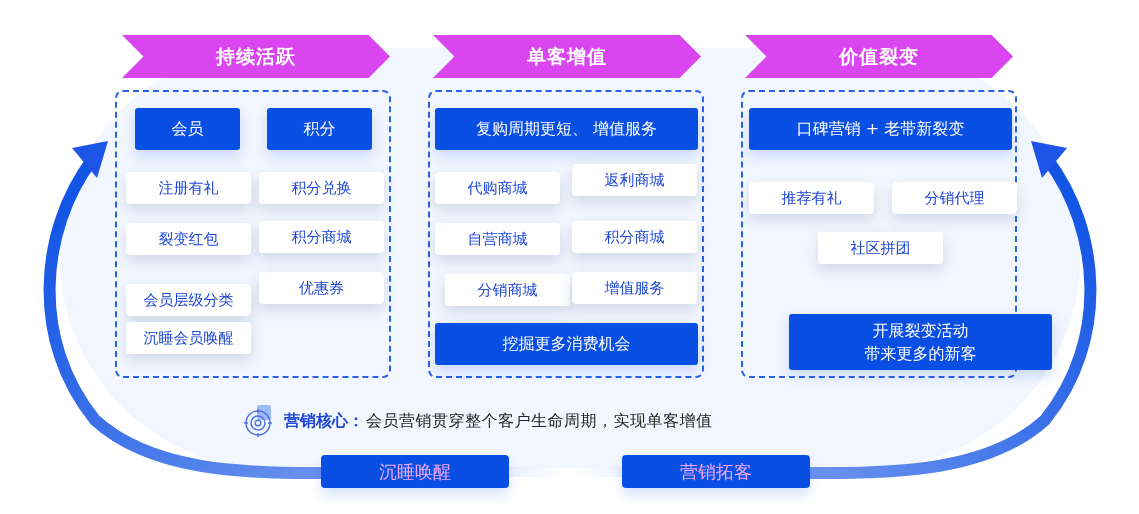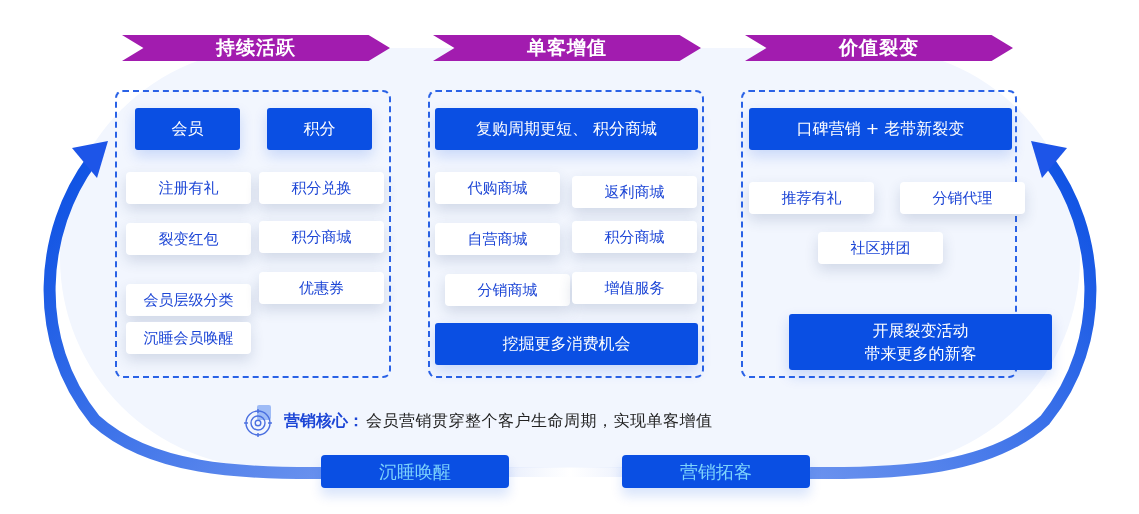--- a/index.html
+++ b/index.html
@@ -5,22 +5,22 @@
   * { box-sizing: border-box; margin: 0; padding: 0; }
   html, body { width: 1139px; height: 514px; background: #ffffff; overflow: hidden; }
   body { position: relative; font-family: "DejaVu Sans", "Liberation Sans", sans-serif; }
   .stage { position: absolute; left: 0; top: 0; width: 1139px; height: 514px; }
   .bg-oval {
     position: absolute; left: 60px; top: 48px; width: 1020px; height: 420px;
     border-radius: 210px; background: #f2f6fe;
   }
   svg.arcs { position: absolute; left: 0; top: 0; width: 1139px; height: 514px; }
   .chev {
-    position: absolute; top: 35px; height: 26px; width: 268px;
-    background: #a21caf; color: #fff; font-size: 19px; font-weight: bold;
+    position: absolute; top: 35px; height: 43px; width: 268px;
+    background: #d946ef; color: #fff; font-size: 19px; font-weight: bold;
     display: flex; align-items: center; justify-content: center;
     clip-path: polygon(0 0, 92% 0, 100% 50%, 92% 100%, 0 100%, 8% 50%);
     filter: drop-shadow(0 8px 8px rgba(0,0,0,.15));
     letter-spacing: 1px;
   }
   .panel {
     position: absolute; top: 90px; height: 288px; width: 276px;
     border: 2px dashed #2a62e6; border-radius: 8px;
   }
   .btn-blue {
@@ -34,21 +34,21 @@
     height: 32px; width: 125px; box-shadow: 0 6px 14px rgba(40,60,110,.16);
   }
   .core {
     position: absolute; left: 243px; top: 404px; height: 34px;
     display: flex; align-items: center; font-size: 16px; color: #222;
   }
   .core .lab { color: #1d46d6; font-weight: bold; margin-left: 7px; }
   .core .txt { margin-left: 2px; letter-spacing: 0.5px; }
   .bottom-btn {
     position: absolute; top: 455px; height: 33px; width: 188px;
-    background: #0a4fe3; color: #7dd3fc; border-radius: 4px; font-size: 18px;
+    background: #0a4fe3; color: #f0abfc; border-radius: 4px; font-size: 18px;
     display: flex; align-items: center; justify-content: center;
     box-shadow: 0 8px 12px rgba(10,79,227,.15);
   }
 </style>
 </head>
 <body>
 
 <div class="stage">
   <div class="bg-oval"></div>
 
@@ -86,35 +86,35 @@
     <div class="chip" style="left:9px; top:131px;">裂变红包</div>
     <div class="chip" style="left:142px; top:80px;">积分兑换</div>
     <div class="chip" style="left:142px; top:129px;">积分商城</div>
     <div class="chip" style="left:9px; top:182px;margin-top:10px;">会员层级分类</div>
     <div class="chip" style="left:142px; top:180px;">优惠券</div>
     <div class="chip" style="left:9px; top:230px;">沉睡会员唤醒</div>
   </div>
 
   <div class="chev" style="left:433px;">单客增值</div>
   <div class="panel" style="left:428px;">
-    <div class="btn-blue" style="left:5px; top:16px; width:263px; height:42px;">复购周期更短、 积分商城</div>
+    <div class="btn-blue" style="left:5px; top:16px; width:263px; height:42px;">复购周期更短、 增值服务</div>
     <div class="chip" style="left:5px; top:80px;">代购商城</div>
-    <div class="chip" style="left:142px; top:84px;text-align:right;">返利商城</div>
+    <div class="chip" style="left:142px; top:72px;text-align:right;">返利商城</div>
     <div class="chip" style="left:5px; top:131px;">自营商城</div>
     <div class="chip" style="left:142px; top:129px;">积分商城</div>
     <div class="chip" style="left:15px; top:182px;">分销商城</div>
     <div class="chip" style="left:142px; top:180px;">增值服务</div>
     <div class="btn-blue" style="left:5px; top:231px; width:263px; height:42px;">挖掘更多消费机会</div>
   </div>
 
   <div class="chev" style="left:745px;">价值裂变</div>
   <div class="panel" style="left:741px;">
     <div class="btn-blue" style="left:6px; top:16px; width:263px; height:42px;">口碑营销 + 老带新裂变</div>
     <div class="chip" style="left:6px; top:90px;">推荐有礼</div>
-    <div class="chip" style="left:157px; top:90px;">分销代理</div>
+    <div class="chip" style="left:149px; top:90px;">分销代理</div>
     <div class="chip" style="left:75px; top:140px;">社区拼团</div>
     <div class="btn-blue" style="left:6px; top:222px; width:263px; height:56px; flex-direction:column;margin-left:40px;">
       <span>开展裂变活动</span>
       <span>带来更多的新客</span>
     </div>
   </div>
 
   <div class="core">
     <svg width="34" height="34" viewBox="0 0 34 34">
       <rect x="14" y="1" width="14" height="15" rx="2" fill="#8fb0f5" opacity="0.85"></rect>

